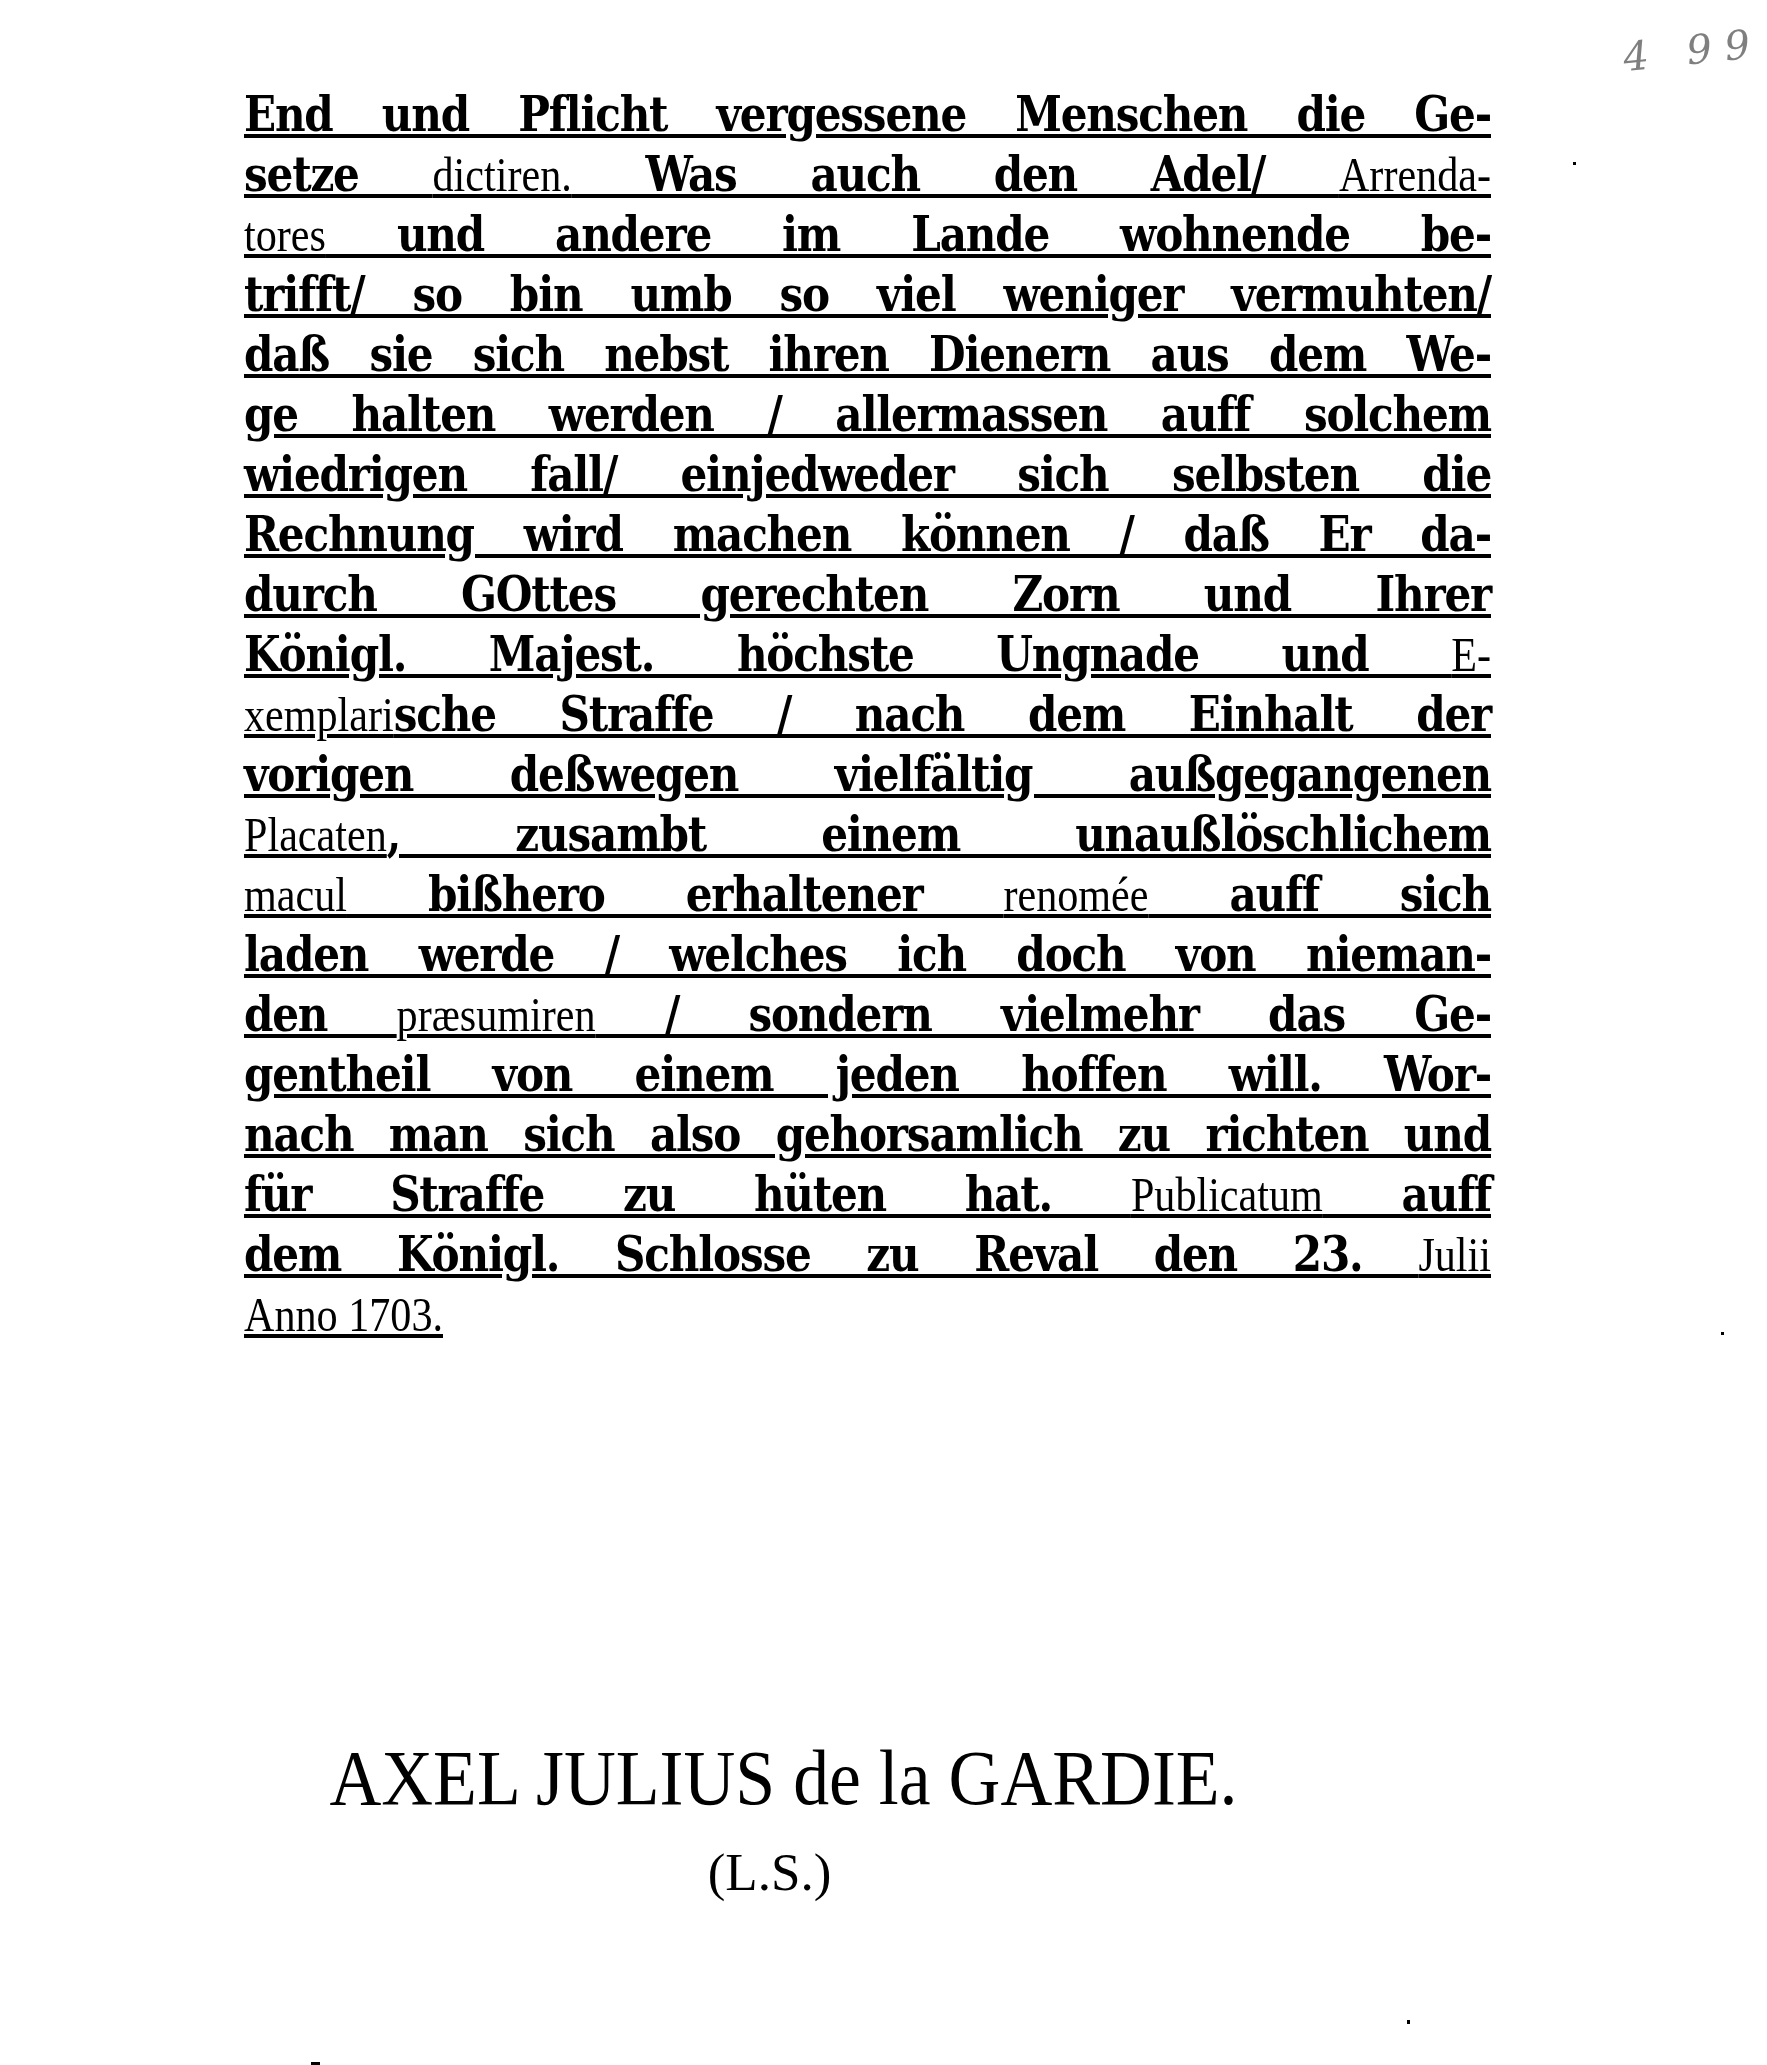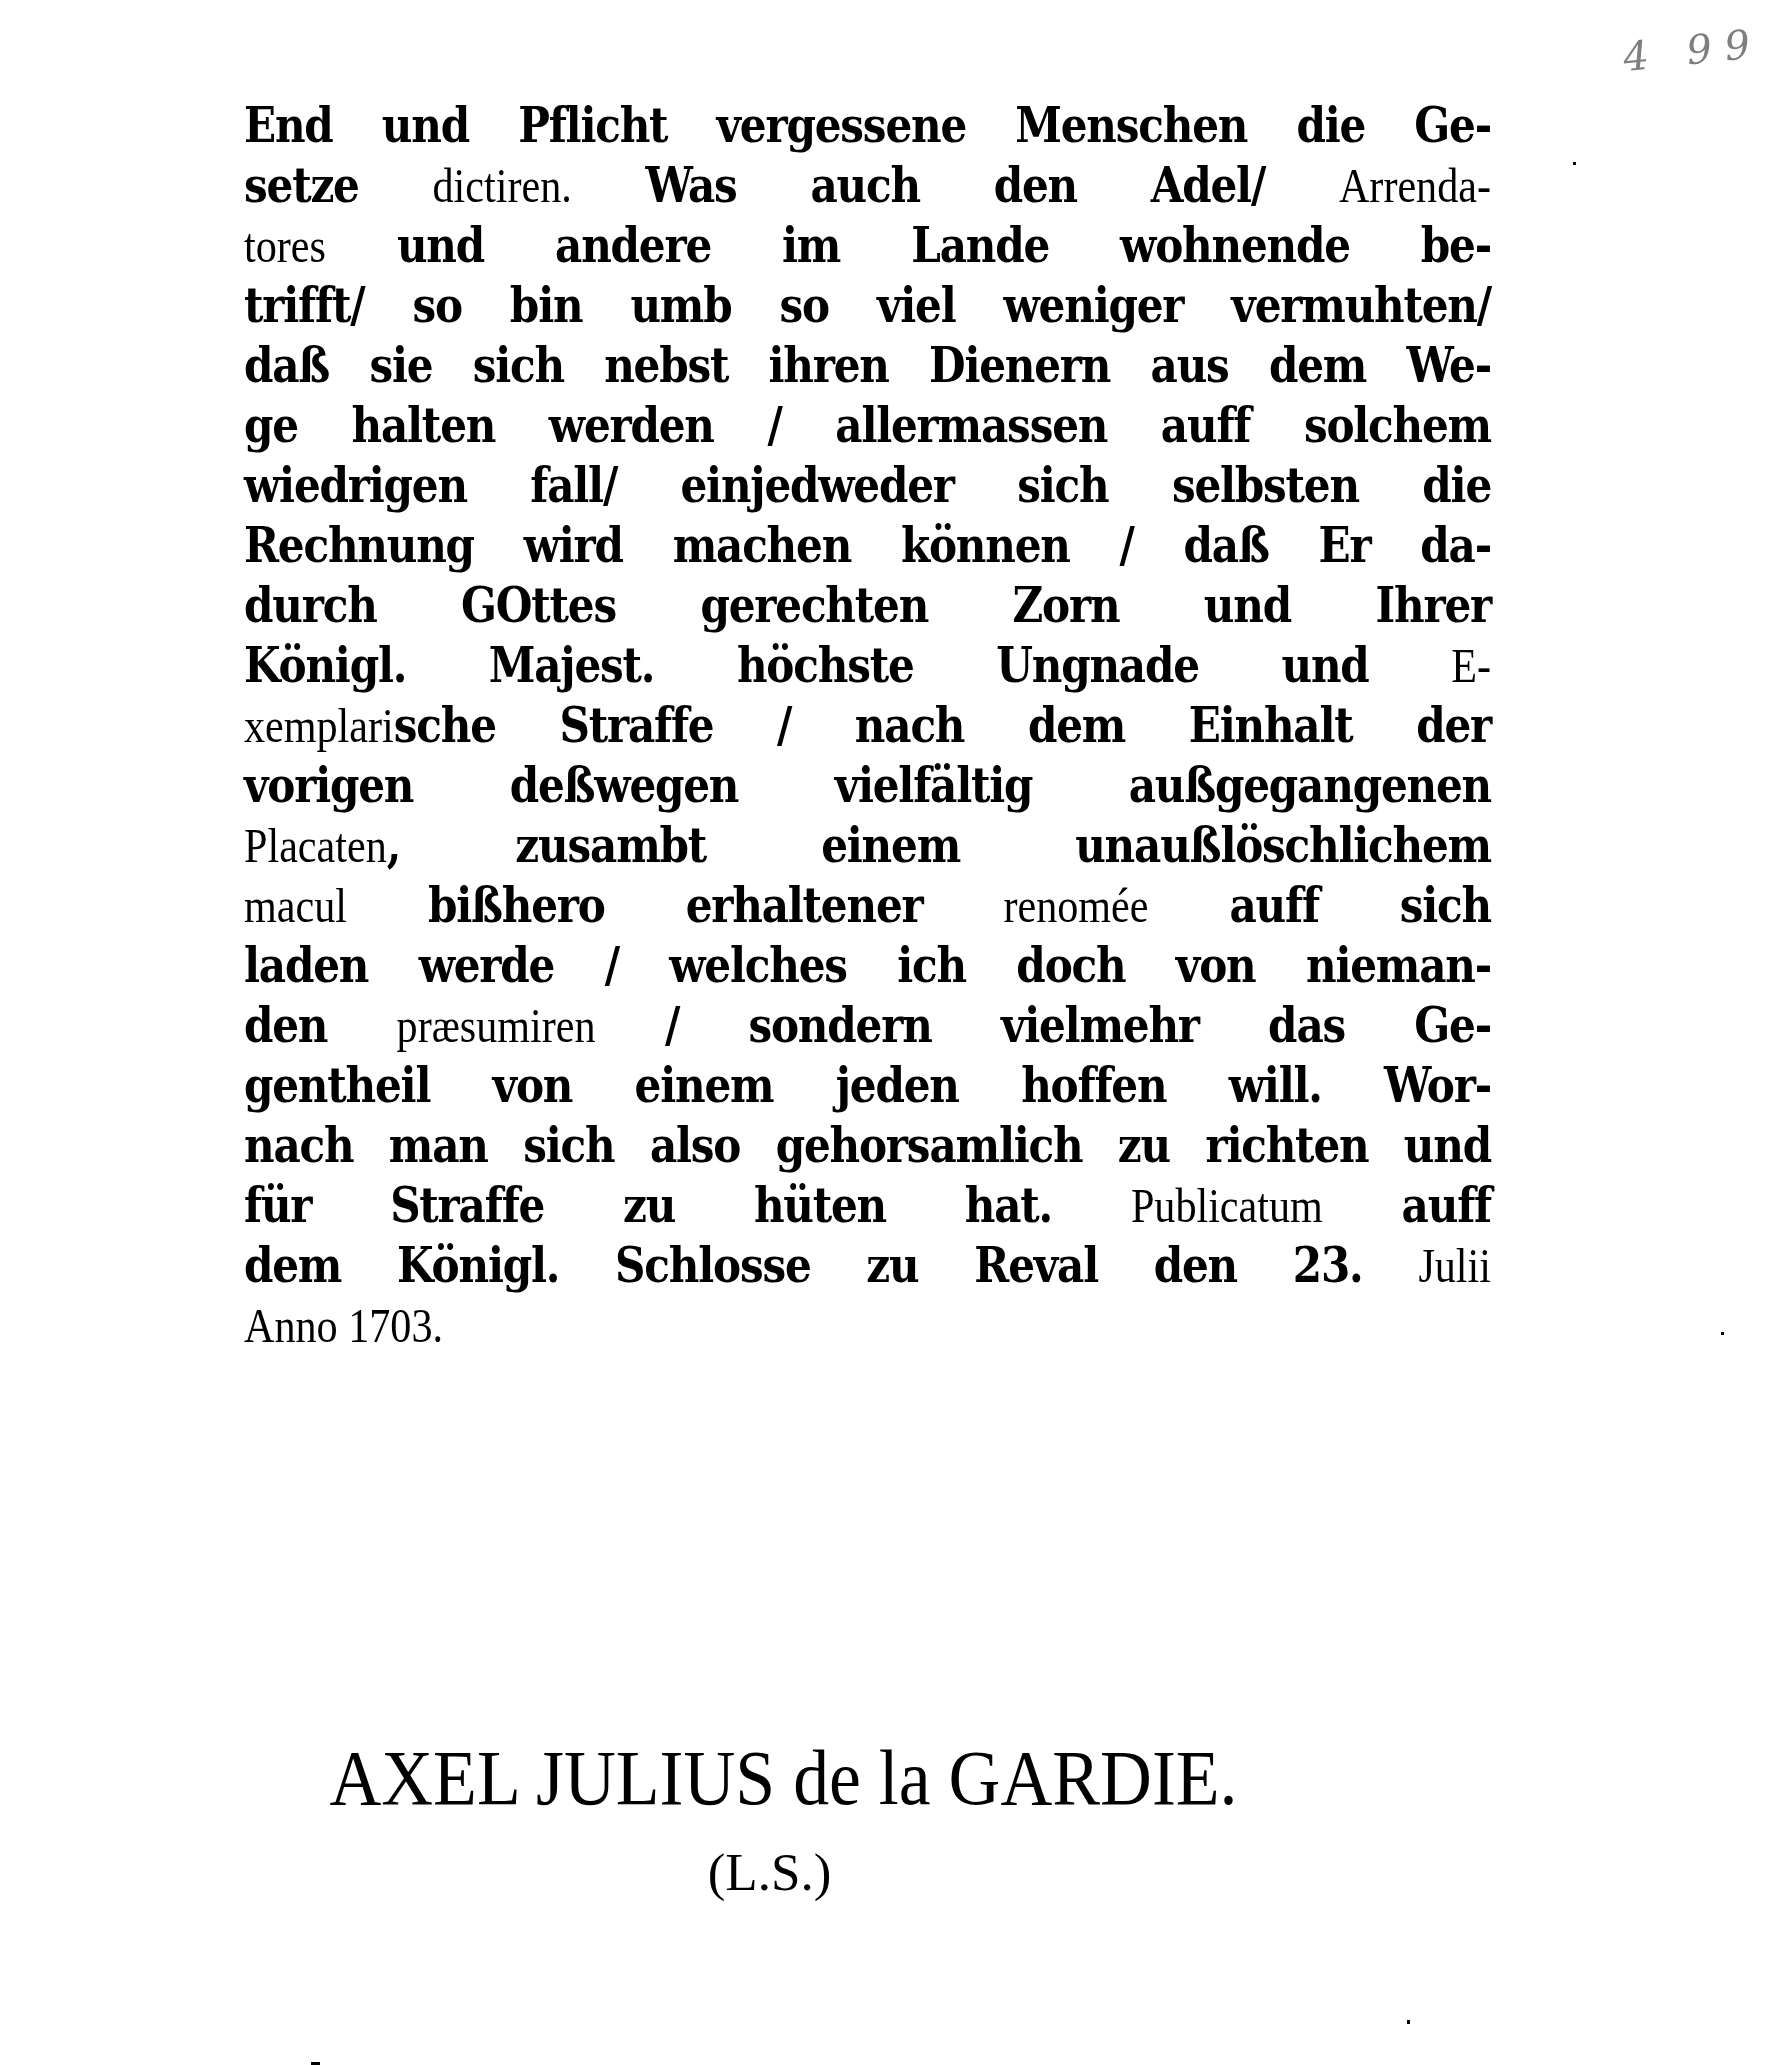--- a/index.html
+++ b/index.html
@@ -29,22 +29,23 @@
     font-style: italic;
     font-size: 40px;
     color: #555555;
     letter-spacing: 12.7px;
     transform: rotate(-6deg);
     opacity: 0.75;
   }
   .body-text {
     position: absolute;
     left: 244px;
-    top: 95px;
+    top: 84px;
     width: 1247px;
+    text-decoration: underline;
   }
   .line {
     display: block;
     height: 60px;
     line-height: 60px;
     white-space: nowrap;
     font-family: "DejaVu Serif", serif;
     font-weight: bold;
     font-size: 49px;
     letter-spacing: -1.4px;

